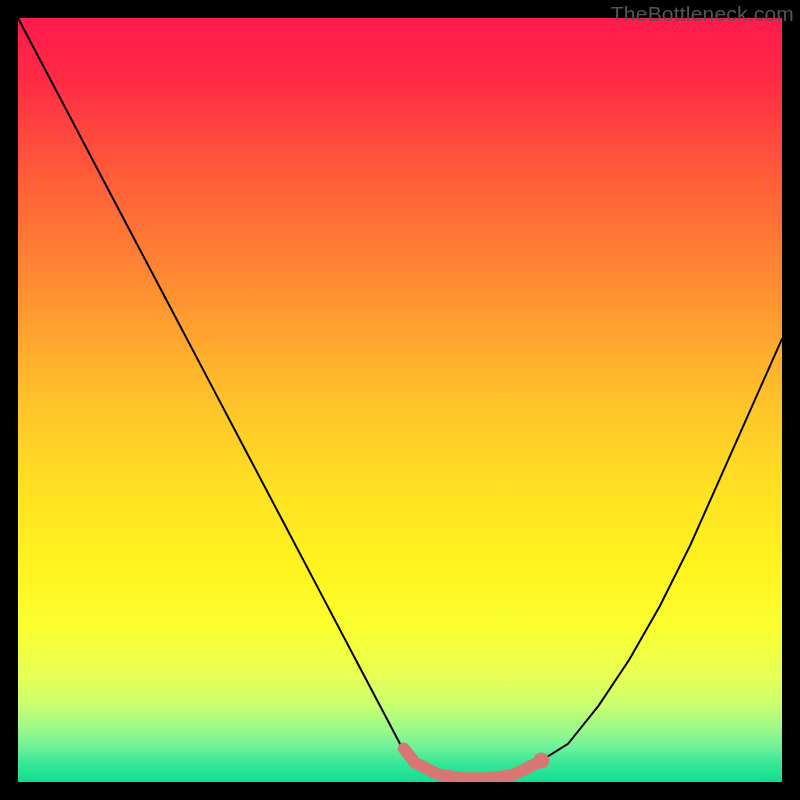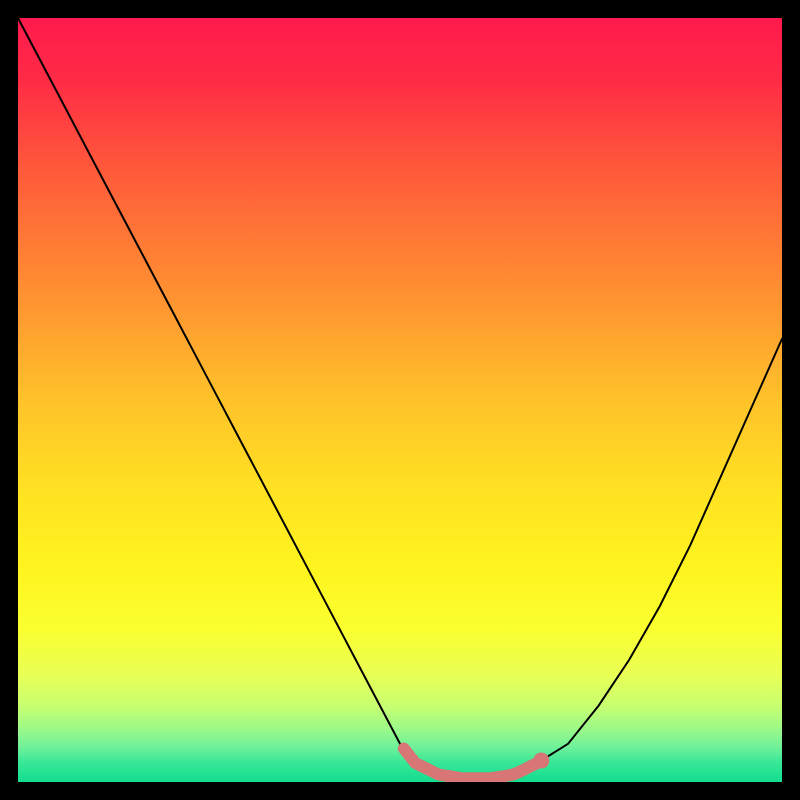--- a/index.html
+++ b/index.html
@@ -66,13 +66,14 @@
             <stop offset="97.5%" stop-color="#37e797"></stop>
             <stop offset="100%" stop-color="#13dd8f"></stop>
           </linearGradient>
         </defs>
         <rect x="0" y="0" width="764" height="764" fill="url(#bg-grad)"></rect>
         <path d="M0.00 0.00 L38.20 72.58 L76.40 145.16 L114.60 217.74 L152.80 290.32 L191.00 362.90 L229.20 435.48 L267.40 508.06 L305.60 580.64 L343.80 653.22 L382.00 725.80 L397.28 744.90 L420.20 756.36 L443.12 760.18 L473.68 760.18 L496.60 756.36 L519.52 744.90 L550.08 725.80 L580.64 687.60 L611.20 641.76 L641.76 588.28 L672.32 527.16 L702.88 458.40 L733.44 389.64 L764.00 320.88 " fill="none" stroke="#000000" stroke-width="2" stroke-linecap="round"></path>
         <path d="M385.82 730.58 L391.55 737.74 L397.28 744.90 L403.01 747.76 L408.74 750.63 L414.47 753.50 L420.20 756.36 L425.93 757.32 L431.66 758.27 L437.39 759.23 L443.12 760.18 L448.85 760.18 L454.58 760.18 L460.31 760.18 L466.04 760.18 L471.77 760.18 L477.50 759.54 L483.23 758.59 L488.96 757.63 L494.69 756.68 L500.42 754.45 L506.15 751.59 L511.88 748.72 L517.61 745.86 L523.34 742.51 " fill="none" stroke="#d87676" stroke-width="12" stroke-linecap="round" stroke-linejoin="round"></path>
         <circle cx="523.34" cy="742.51" r="8" fill="#d87676"></circle>
       </svg>
   </div>
+  <div class="watermark">TheBottleneck.com</div>
 </div>
 
 </body></html>

